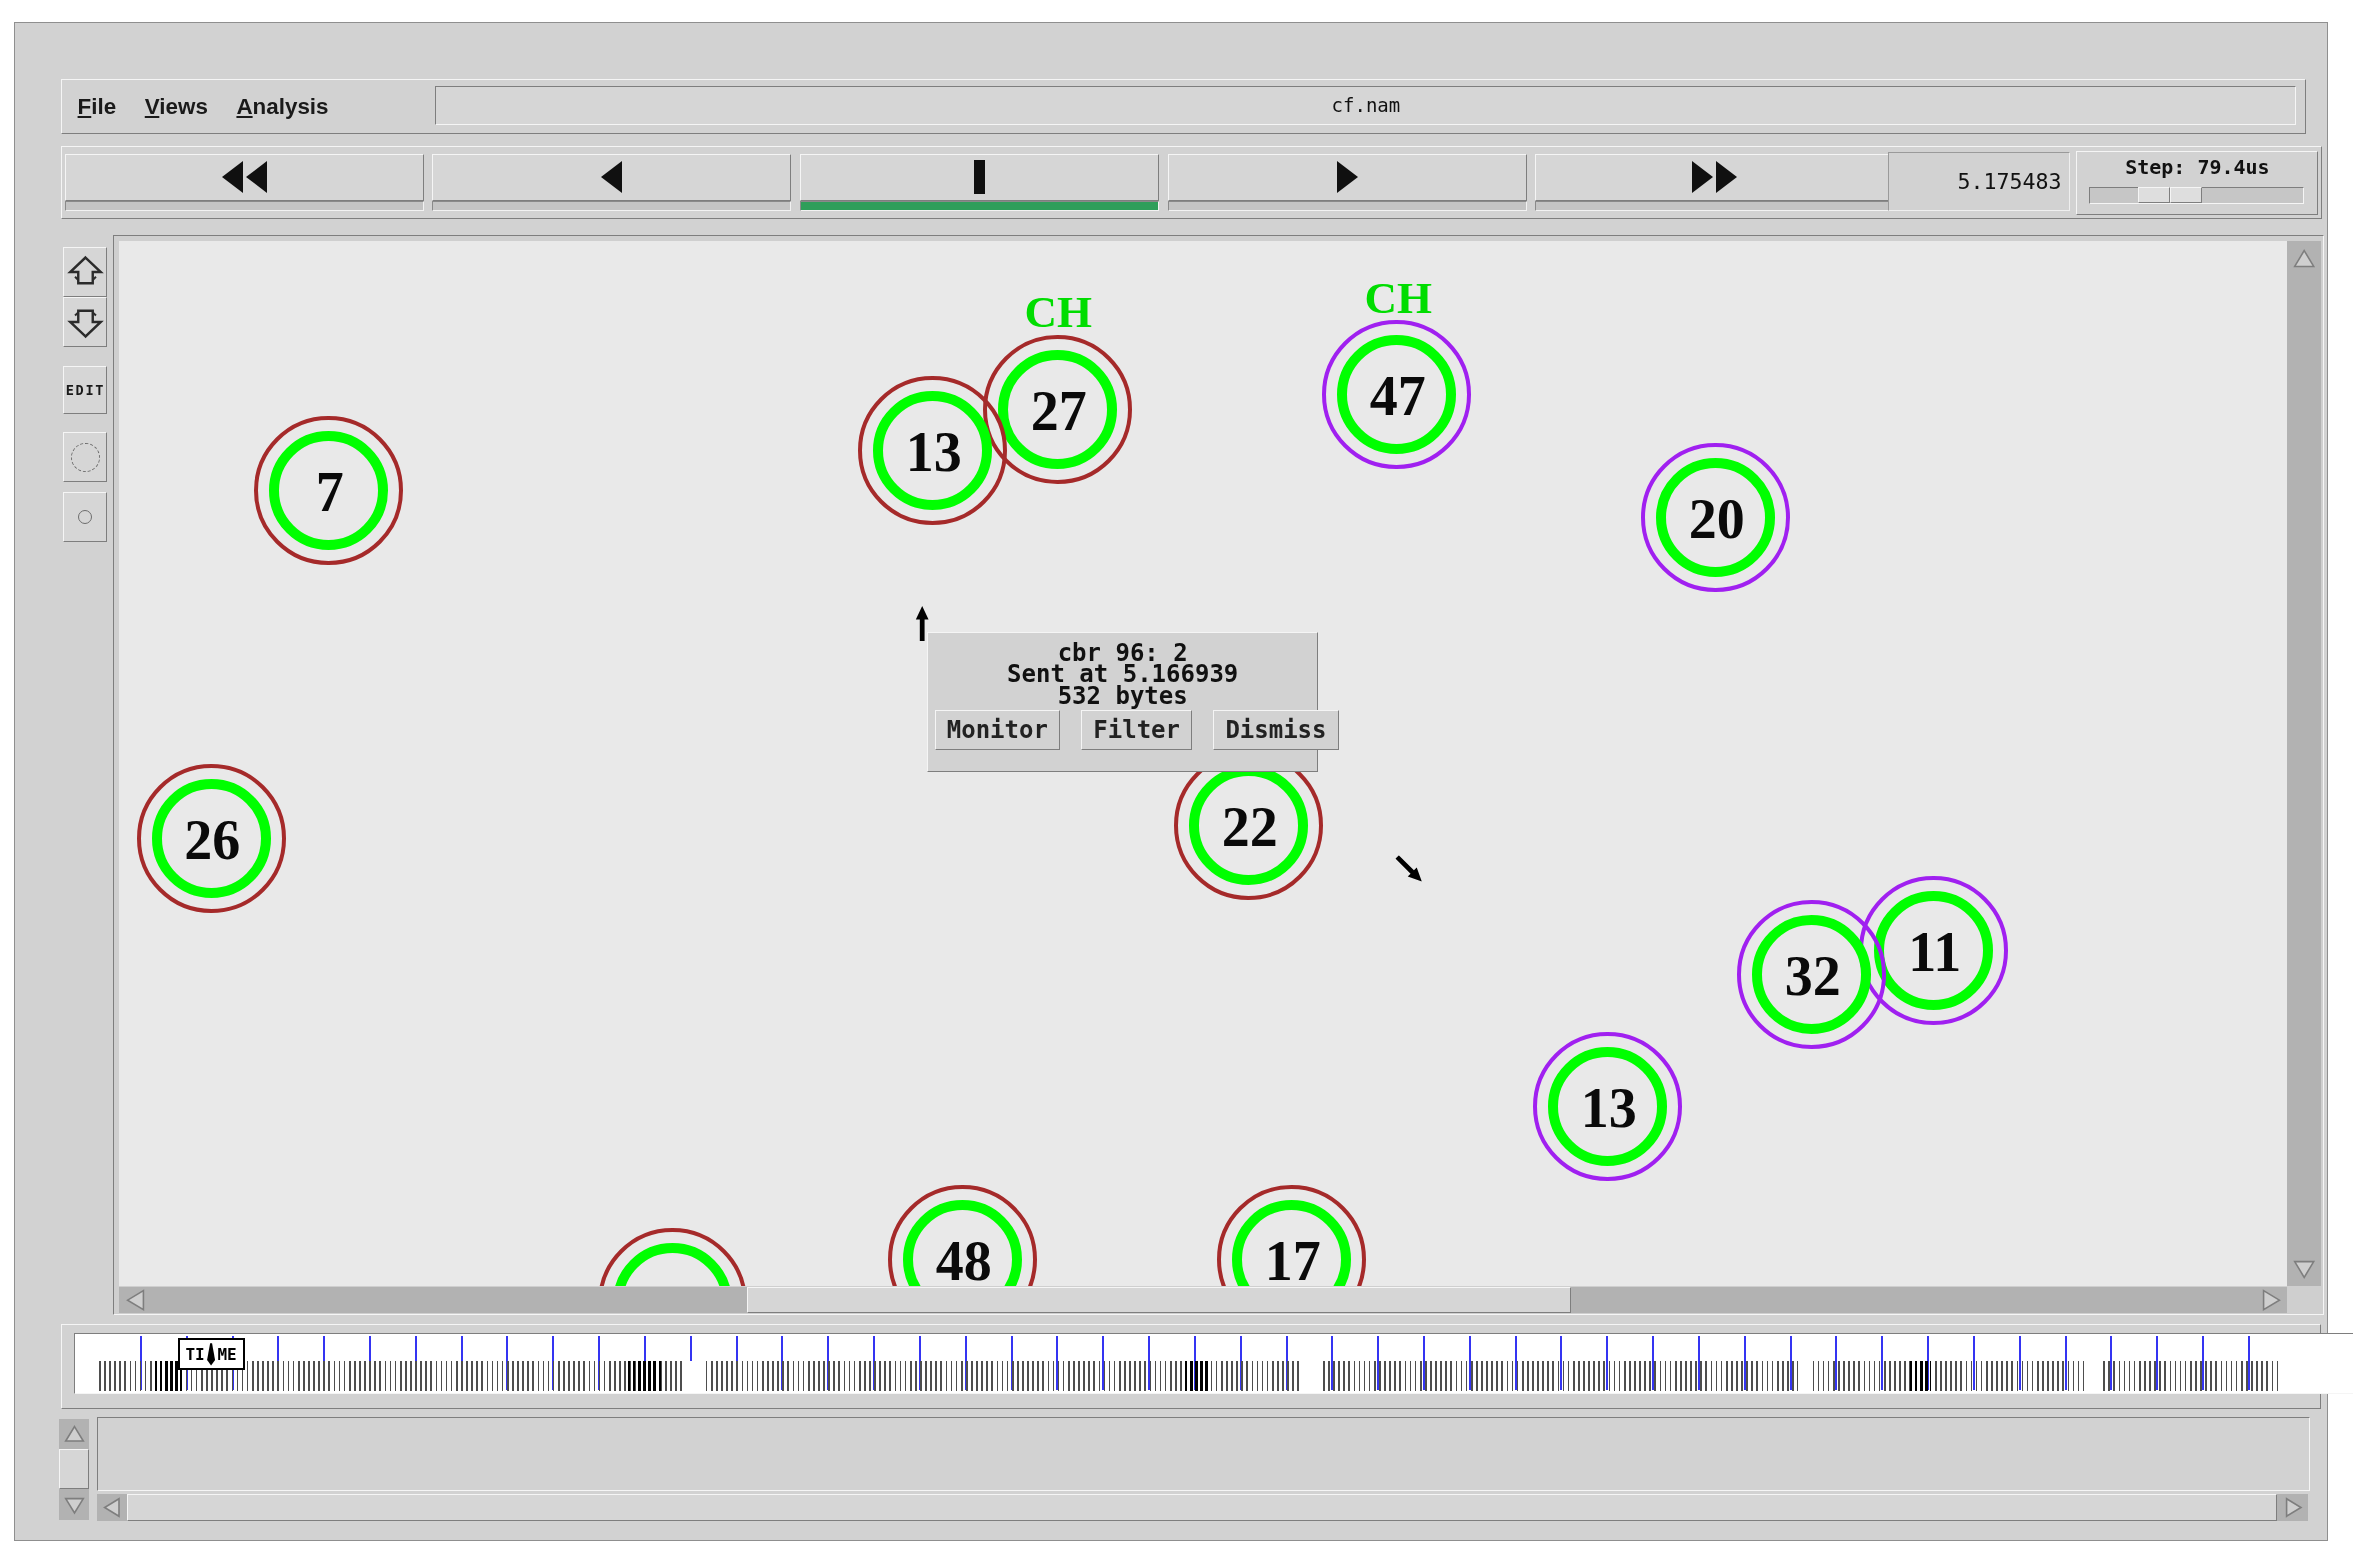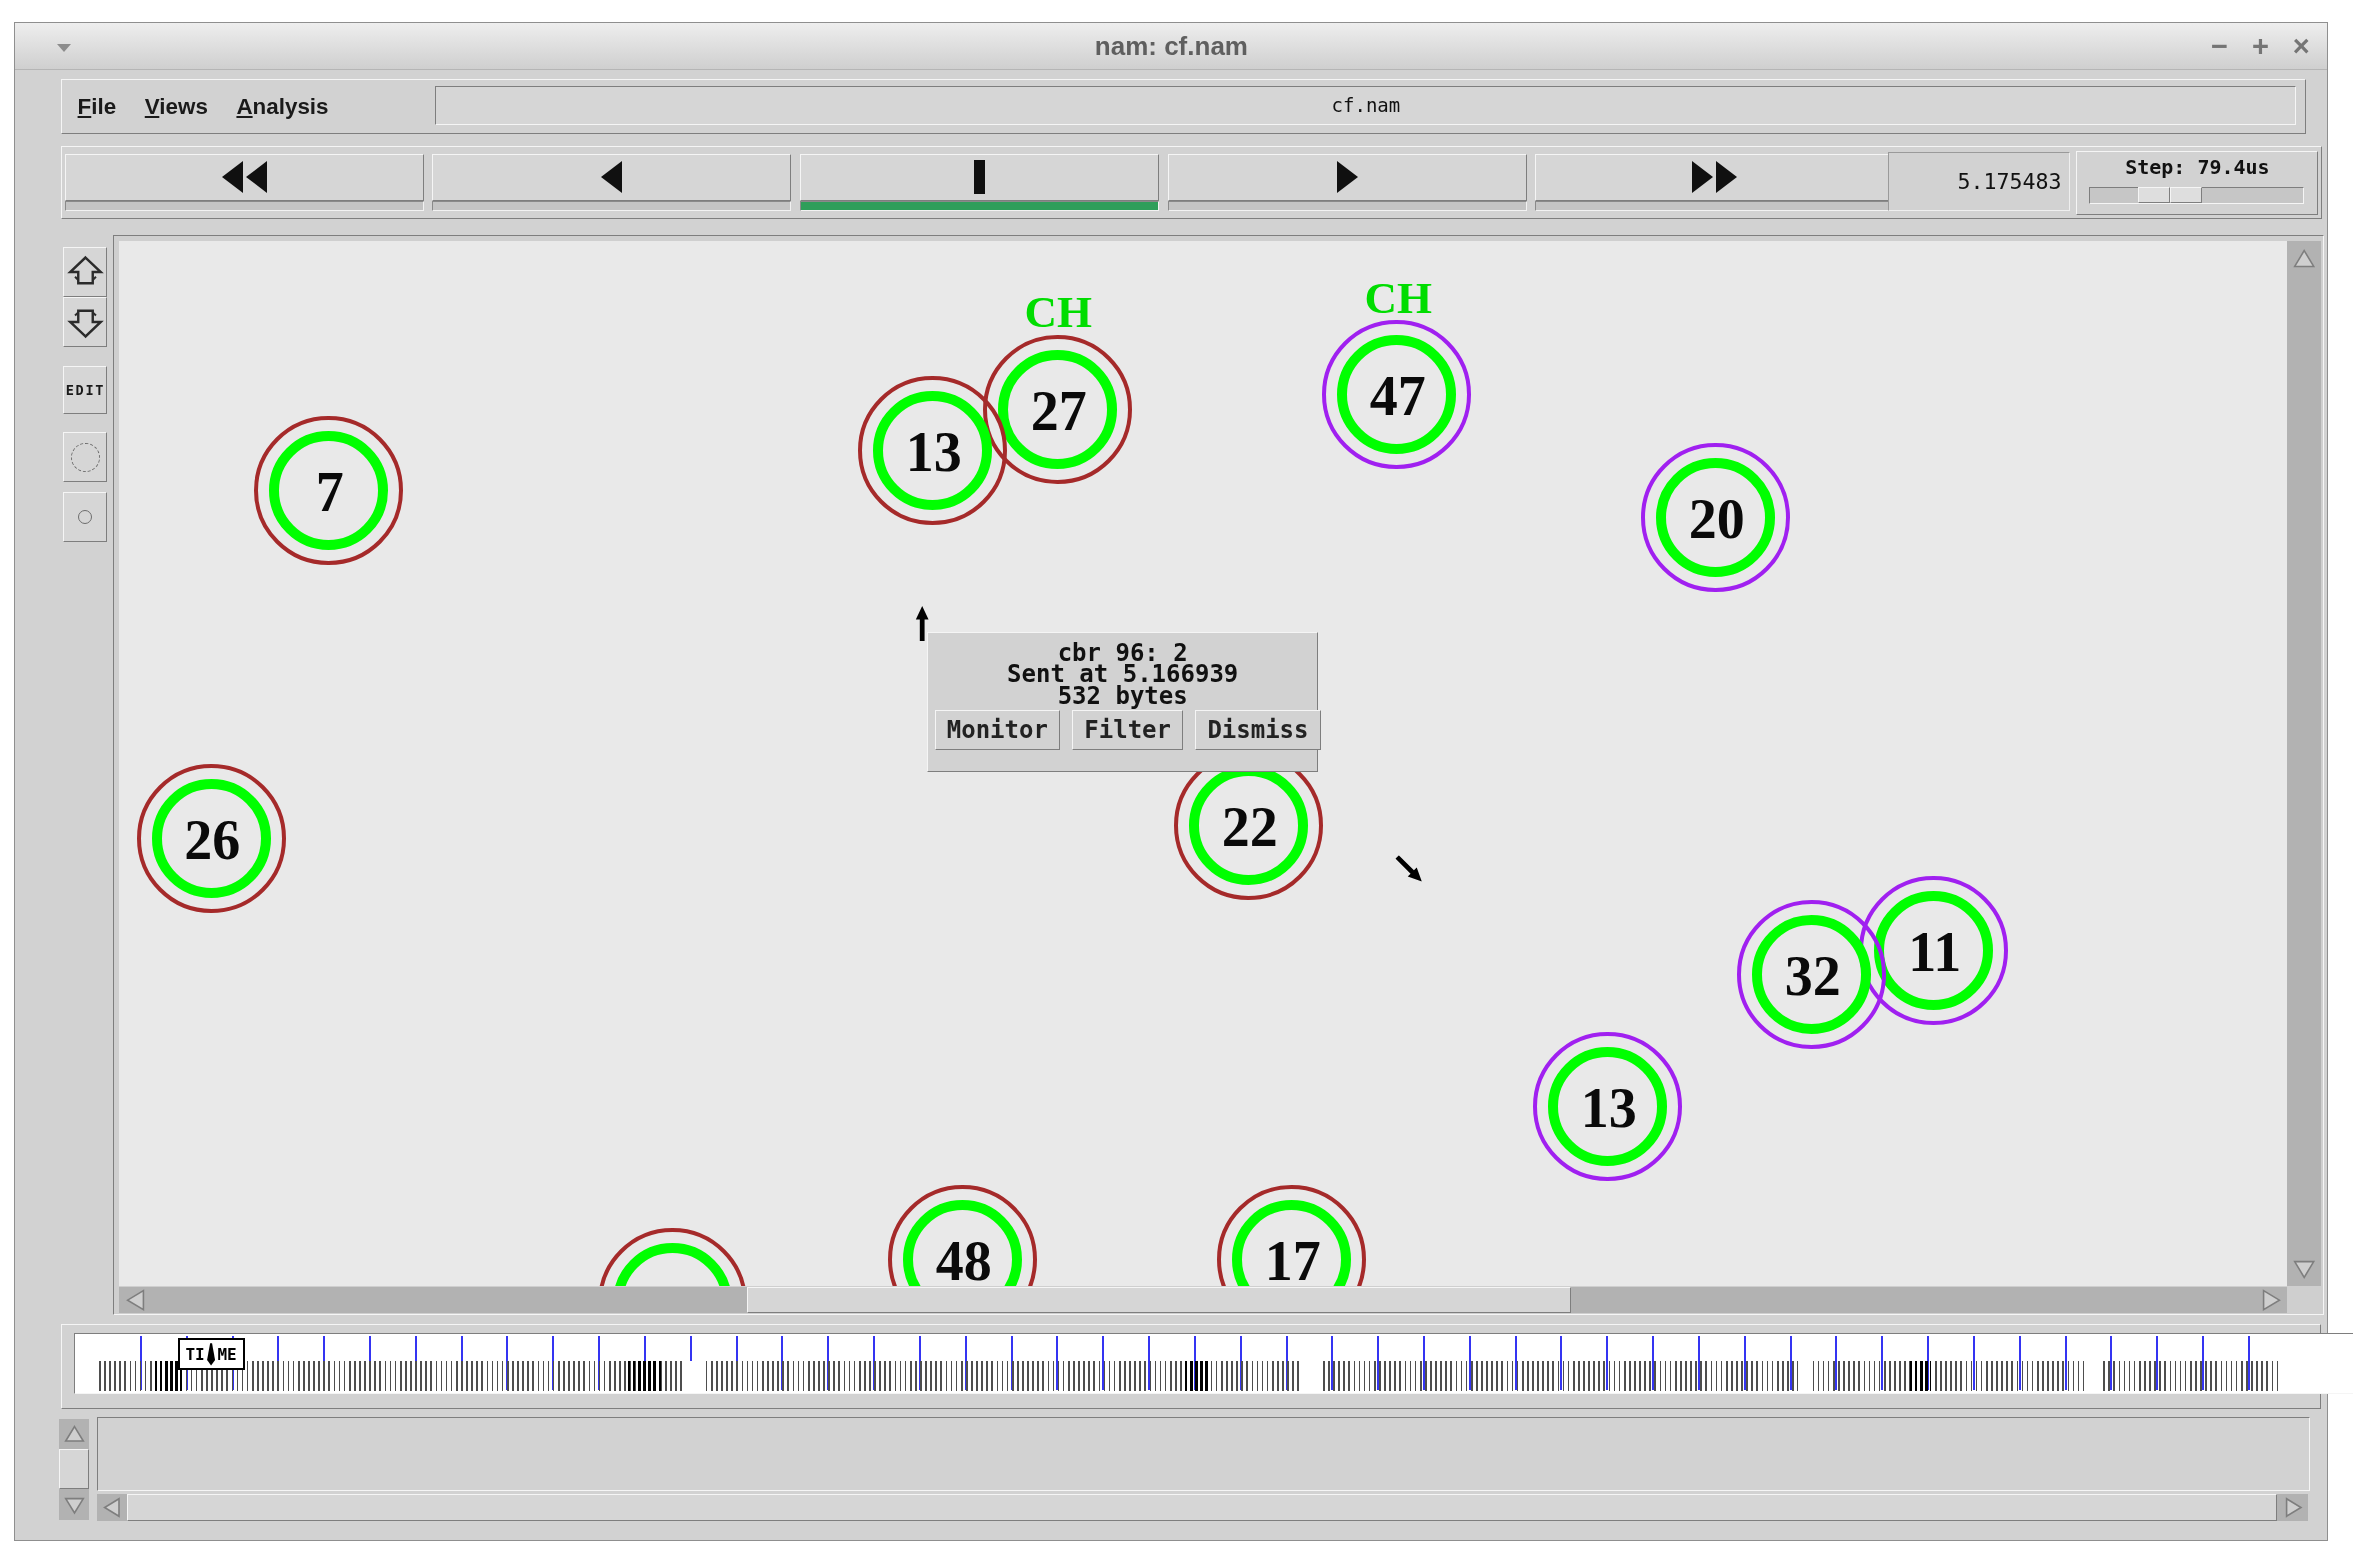--- a/index.html
+++ b/index.html
@@ -80,21 +80,21 @@
      font-weight:bold;font-size:56px;color:#0a0a0a;}
   .ch-label{position:absolute;transform:translate(-50%,-50%);
      font-family:"Liberation Serif",serif;font-weight:bold;font-size:45px;}
   .packet{position:absolute;}
 
   
   #popup{left:808px;top:391px;width:389px;height:138px;background:#d2d2d2;z-index:30;}
   #popup-lines{position:absolute;left:0;top:9.6px;width:100%;text-align:center;
      font-family:"DejaVu Sans Mono",monospace;font-weight:bold;font-size:24px;
      line-height:21.6px;color:#111;}
-  #popup-btns{position:absolute;left:6.4px;top:77px;display:flex;gap:12px;}
+  #popup-btns{position:absolute;left:6.4px;top:77px;display:flex;gap:21px;}
   .popup-btn{height:38px;background:#d2d2d2;font-family:"DejaVu Sans Mono",monospace;
      font-weight:bold;font-size:24px;color:#222;display:flex;align-items:center;
      justify-content:center;padding:0 11.2px;}
 
   
   .trough{background:#b2b2b2;}
   .sb-arrow{position:absolute;display:flex;align-items:center;justify-content:center;}
   .thumb{position:absolute;background:#d6d6d6;}
   #vscroll{left:2173px;top:4.8px;width:34px;height:1045px;}
   #hscroll{left:4.8px;top:1051px;width:2168px;height:26px;}
@@ -115,29 +115,20 @@
      box-sizing:border-box;display:flex;align-items:center;justify-content:center;gap:2.4px;
      font-family:"DejaVu Sans Mono",monospace;font-weight:bold;font-size:16px;z-index:6;}
   #marker-wedge{width:8px;height:22.4px;background:#000;
      clip-path:polygon(38% 0,62% 0,100% 75%,50% 100%,0 75%);}
 </style>
 </head>
 <body>
 
 <div id="window" class="abs">
 
-  <div id="titlebar" class="abs">
-    <div id="tb-menu-tri" class="abs"></div>
-    <div id="window-title" class="abs">nam: cf.nam</div>
-    <div id="tb-controls" class="abs">
-      <span>−</span>
-      <span>+</span>
-      <span>×</span>
-    </div>
-  </div>
 
   <div id="menubar" class="abs raised2">
     <div id="menu-items">
         <div class="menu-item"><span style="text-decoration:underline">F</span>ile</div>
         <div class="menu-item"><span style="text-decoration:underline">V</span>iews</div>
         <div class="menu-item"><span style="text-decoration:underline">A</span>nalysis</div>
       </div>
     <div id="file-field" class="abs sunken2">cf.nam</div>
   </div>
 

